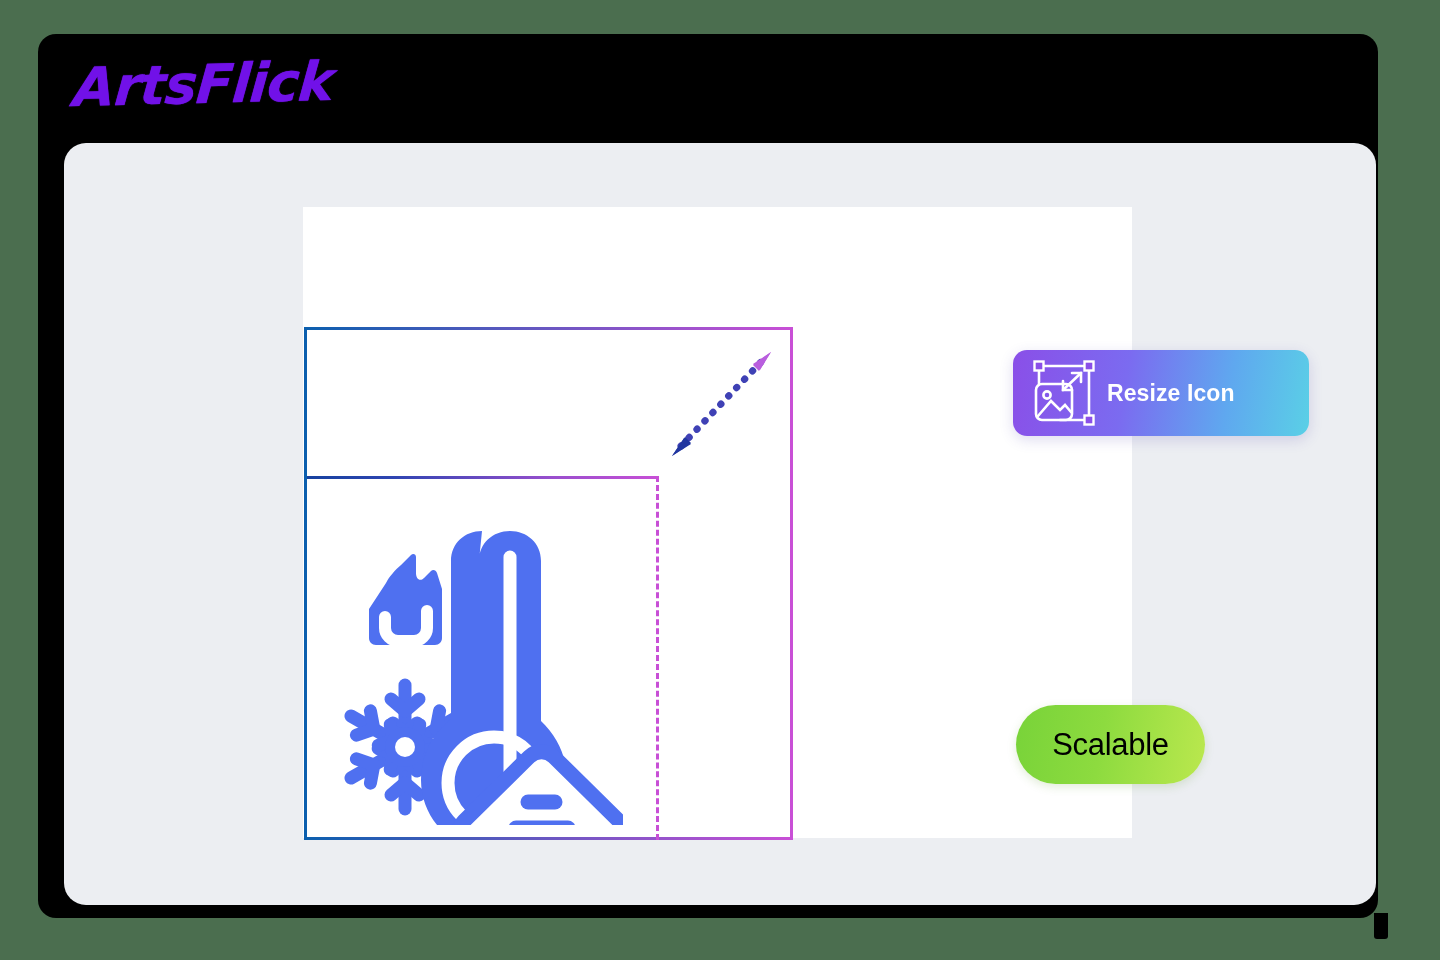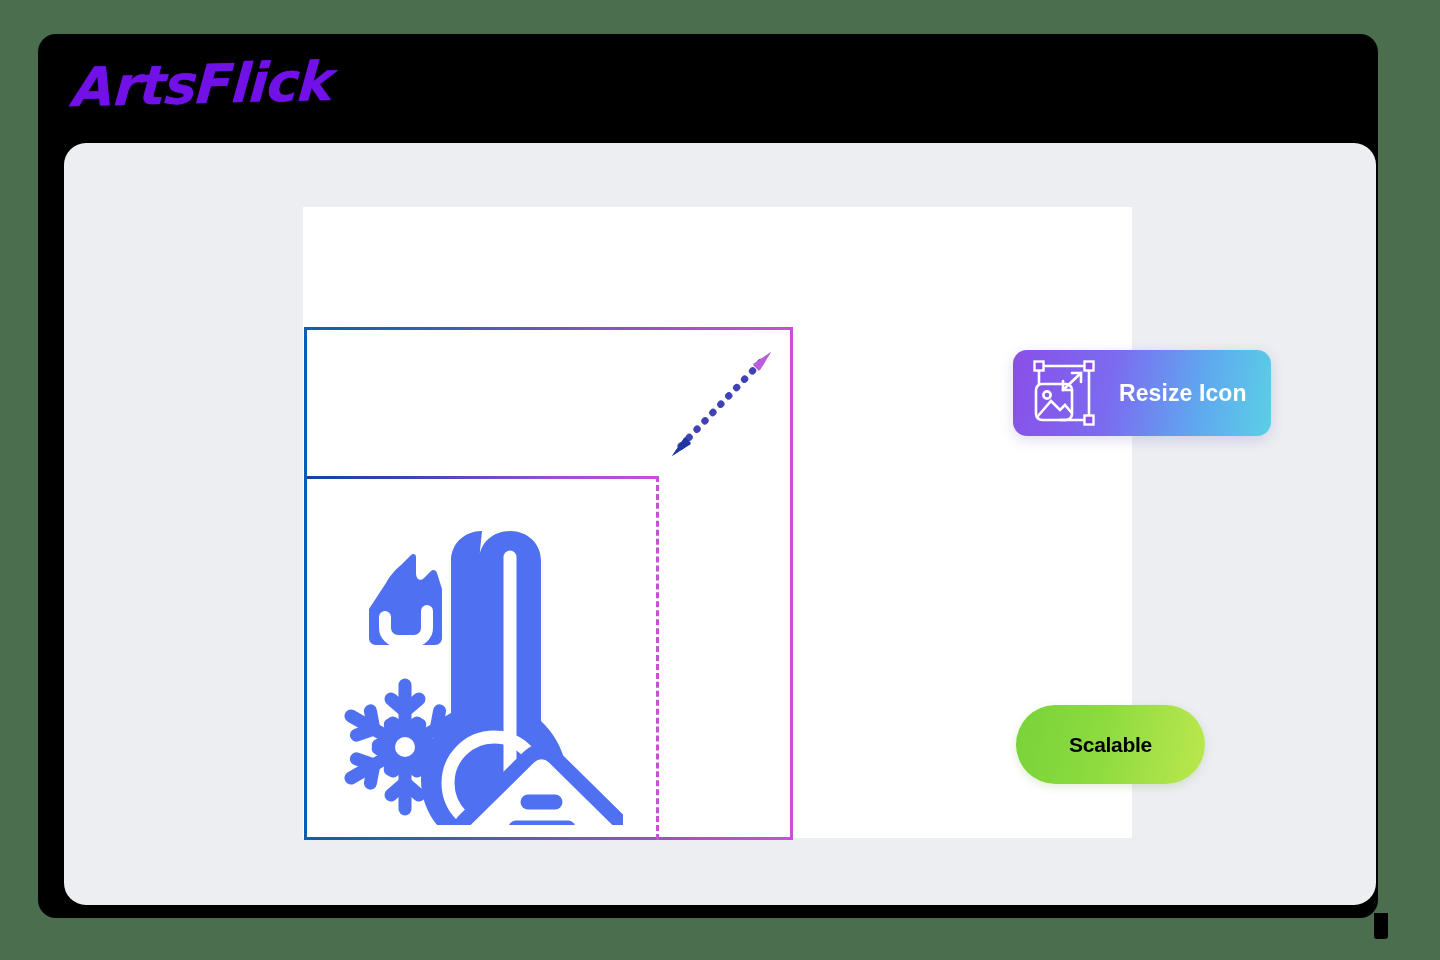--- a/index.html
+++ b/index.html
@@ -130,27 +130,27 @@
     top: 195px;
     width: 300px;
     height: 300px;
   }
 
   
   #resize-badge {
     position: absolute;
     left: 949px;  
     top: 207px;   
-    width: 258px;
+    width: 296px;
     height: 86px;
     border-radius: 14px;
     background: linear-gradient(100deg, #8a4fe8 0%, #7b6bf0 38%, #5fa8ef 72%, #5ad0e6 100%);
     display: flex;
     align-items: center;
-    gap: 18px;
+    gap: 6px;
     padding-left: 14px;
     box-sizing: border-box;
     box-shadow: 0 4px 14px rgba(70,60,170,0.18);
   }
   #resize-badge-label {
     color: #ffffff;
     font-size: 23px;
     font-weight: 700;
     letter-spacing: 0.1px;
     white-space: nowrap;
@@ -165,22 +165,22 @@
     height: 79px;
     border-radius: 40px;
     background: linear-gradient(100deg, #78d339 0%, #8ddb3f 45%, #bbe84e 100%);
     display: flex;
     align-items: center;
     justify-content: center;
     box-shadow: 0 3px 10px rgba(90,150,40,0.18);
   }
   #scalable-pill-label {
     color: #000000;
-    font-size: 21px;
-    font-weight: 700;
+    font-size: 31px;
+    font-weight: 400;
     letter-spacing: -0.3px;
   }
 </style>
 </head>
 <body>
 
 <div id="device-frame"></div>
 <div id="device-foot"></div>
 
 <div id="brand">ArtsFlick</div>

